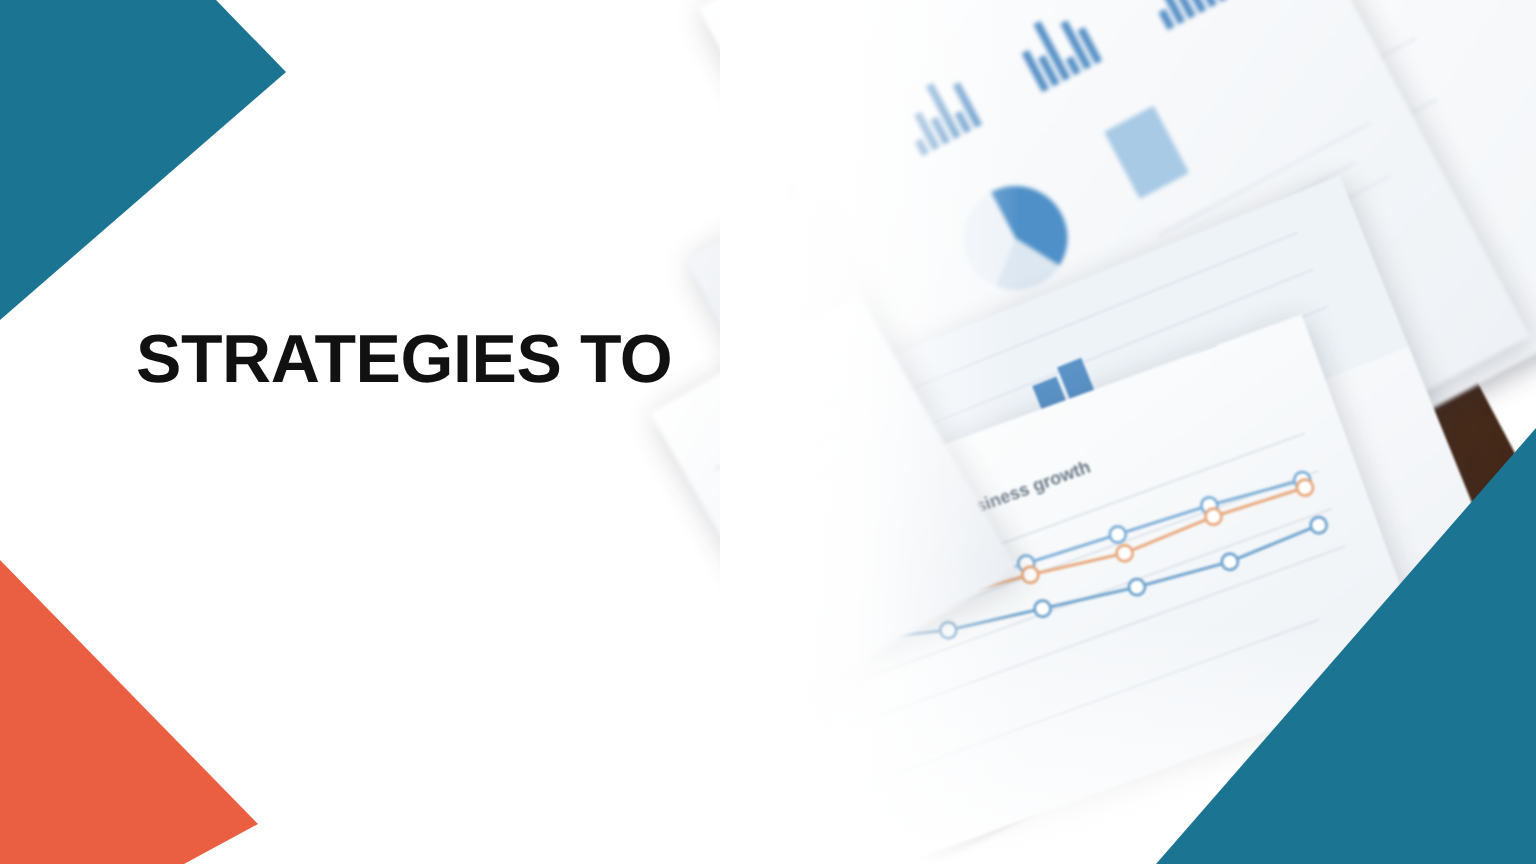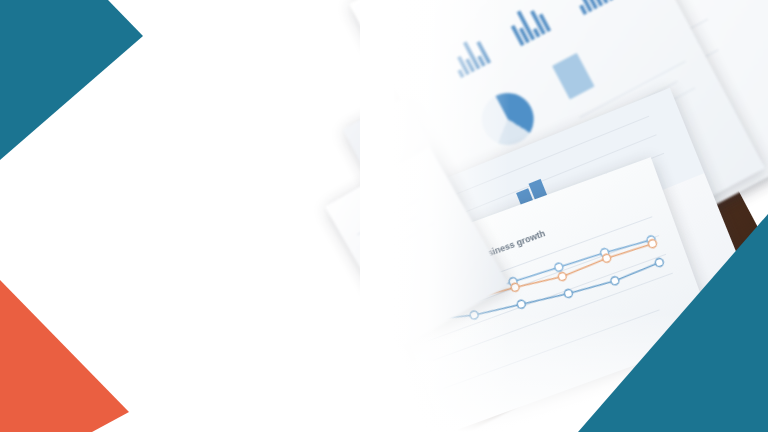--- a/index.html
+++ b/index.html
@@ -365,15 +365,16 @@
 
     <div class="photo-fade"></div>
     <div class="photo-fade-bottom"></div>
   </div>
 
   <div class="shape shape-teal-tl"></div>
   <div class="shape shape-orange-bl"></div>
   <div class="shape shape-teal-br"></div>
 
   <div class="title-block">
+    <div class="title-line">STRATEGIES TO</div>
   </div>
 
 </div>
 
 </body></html>

